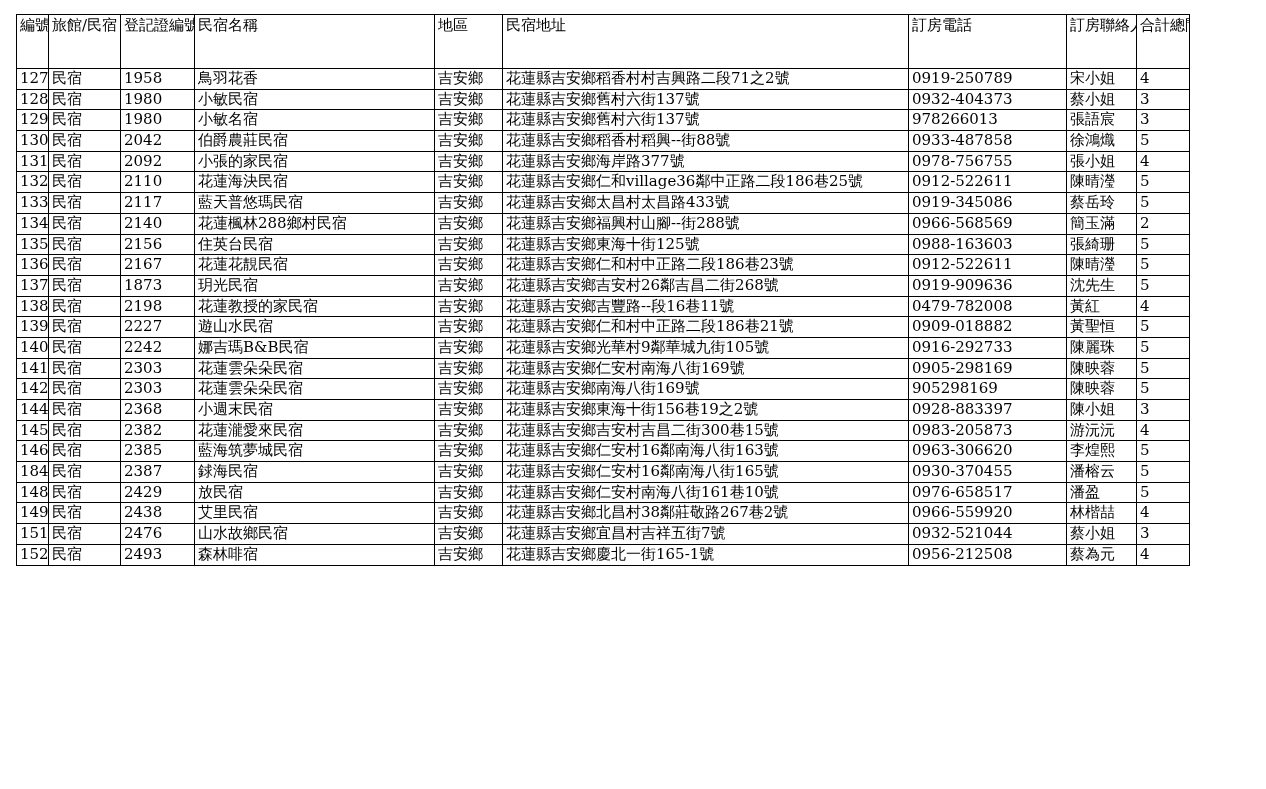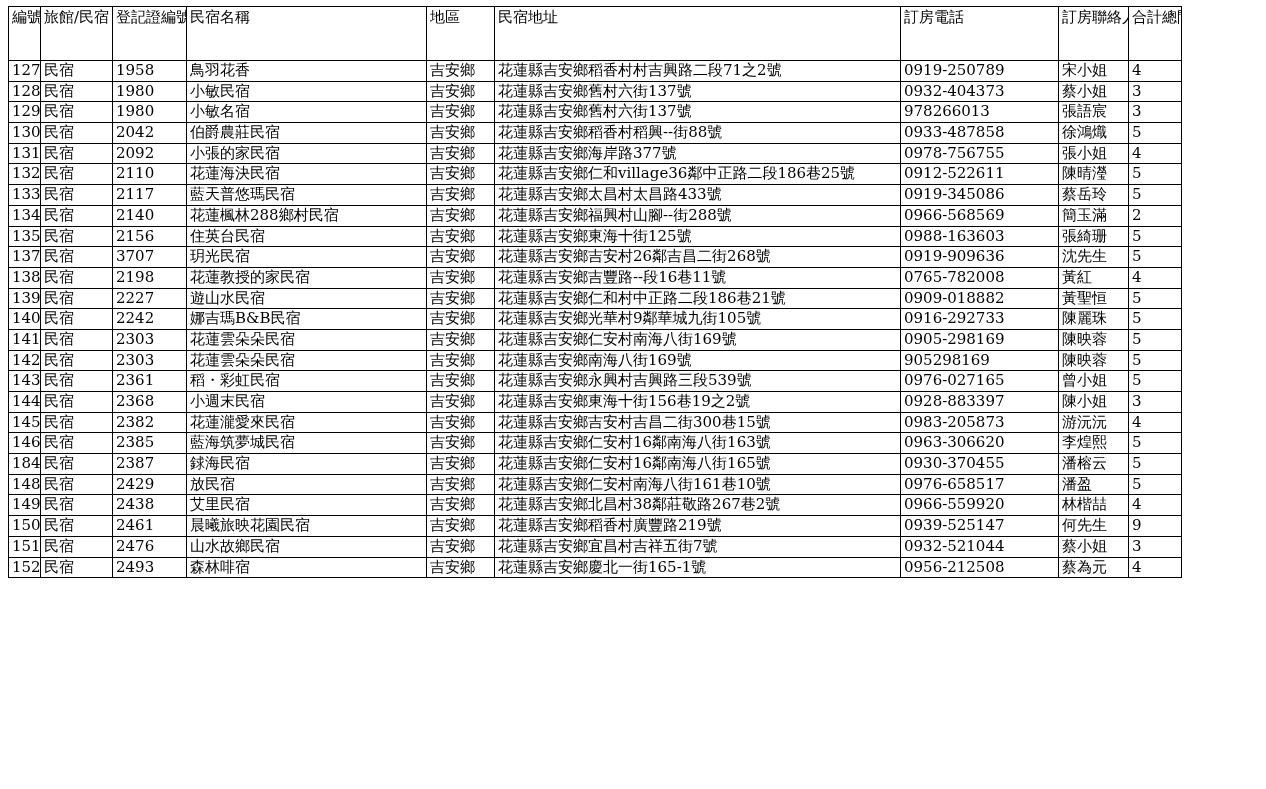--- a/index.html
+++ b/index.html
@@ -18,21 +18,21 @@
     position: relative;
     width: 1266px;
     height: 789px;
     box-sizing: border-box;
     padding: 6px 8px 0 8px;
   }
   table.bnb-table {
     border-collapse: collapse;
     table-layout: fixed;
     width: 1008px;
-    margin: 0;
+    margin: 8px;
     padding-left: 36px;
   }
   table.bnb-table th,
   table.bnb-table td {
     border: 1px solid #000000;
     padding: 1px 3px;
     font-size: 15px;
     line-height: 1.18;
     vertical-align: middle;
     font-weight: normal;
@@ -185,38 +185,49 @@
           <td>民宿</td>
           <td>2156</td>
           <td>住英台民宿</td>
           <td>吉安鄉</td>
           <td>花蓮縣吉安鄉東海十街125號</td>
           <td>0988-163603</td>
           <td>張綺珊</td>
           <td>5</td>
         </tr>
         <tr>
+          <td>136</td>
+          <td>民宿</td>
+          <td>2167</td>
+          <td>花蓮花靚民宿</td>
+          <td>吉安鄉</td>
+          <td>花蓮縣吉安鄉仁和村中正路二段186巷23號</td>
+          <td>0912-522611</td>
+          <td>陳晴瀅</td>
+          <td>5</td>
+        </tr>
+        <tr>
           <td>137</td>
           <td>民宿</td>
-          <td>3707</td>
+          <td>1873</td>
           <td>玥光民宿</td>
           <td>吉安鄉</td>
           <td>花蓮縣吉安鄉吉安村26鄰吉昌二街268號</td>
           <td>0919-909636</td>
           <td>沈先生</td>
           <td>5</td>
         </tr>
         <tr>
           <td>138</td>
           <td>民宿</td>
           <td>2198</td>
           <td>花蓮教授的家民宿</td>
           <td>吉安鄉</td>
           <td>花蓮縣吉安鄉吉豐路--段16巷11號</td>
-          <td>0765-782008</td>
+          <td>0479-782008</td>
           <td>黃紅</td>
           <td>4</td>
         </tr>
         <tr>
           <td>139</td>
           <td>民宿</td>
           <td>2227</td>
           <td>遊山水民宿</td>
           <td>吉安鄉</td>
           <td>花蓮縣吉安鄉仁和村中正路二段186巷21號</td>
@@ -248,31 +259,20 @@
         </tr>
         <tr>
           <td>142</td>
           <td>民宿</td>
           <td>2303</td>
           <td>花蓮雲朵朵民宿</td>
           <td>吉安鄉</td>
           <td>花蓮縣吉安鄉南海八街169號</td>
           <td>905298169</td>
           <td>陳映蓉</td>
-          <td>5</td>
-        </tr>
-        <tr>
-          <td>143</td>
-          <td>民宿</td>
-          <td>2361</td>
-          <td>稻・彩虹民宿</td>
-          <td>吉安鄉</td>
-          <td>花蓮縣吉安鄉永興村吉興路三段539號</td>
-          <td>0976-027165</td>
-          <td>曾小姐</td>
           <td>5</td>
         </tr>
         <tr>
           <td>144</td>
           <td>民宿</td>
           <td>2368</td>
           <td>小週末民宿</td>
           <td>吉安鄉</td>
           <td>花蓮縣吉安鄉東海十街156巷19之2號</td>
           <td>0928-883397</td>
@@ -326,31 +326,20 @@
         <tr>
           <td>149</td>
           <td>民宿</td>
           <td>2438</td>
           <td>艾里民宿</td>
           <td>吉安鄉</td>
           <td>花蓮縣吉安鄉北昌村38鄰莊敬路267巷2號</td>
           <td>0966-559920</td>
           <td>林楷喆</td>
           <td>4</td>
-        </tr>
-        <tr>
-          <td>150</td>
-          <td>民宿</td>
-          <td>2461</td>
-          <td>晨曦旅映花園民宿</td>
-          <td>吉安鄉</td>
-          <td>花蓮縣吉安鄉稻香村廣豐路219號</td>
-          <td>0939-525147</td>
-          <td>何先生</td>
-          <td>9</td>
         </tr>
         <tr>
           <td>151</td>
           <td>民宿</td>
           <td>2476</td>
           <td>山水故鄉民宿</td>
           <td>吉安鄉</td>
           <td>花蓮縣吉安鄉宜昌村吉祥五街7號</td>
           <td>0932-521044</td>
           <td>蔡小姐</td>

